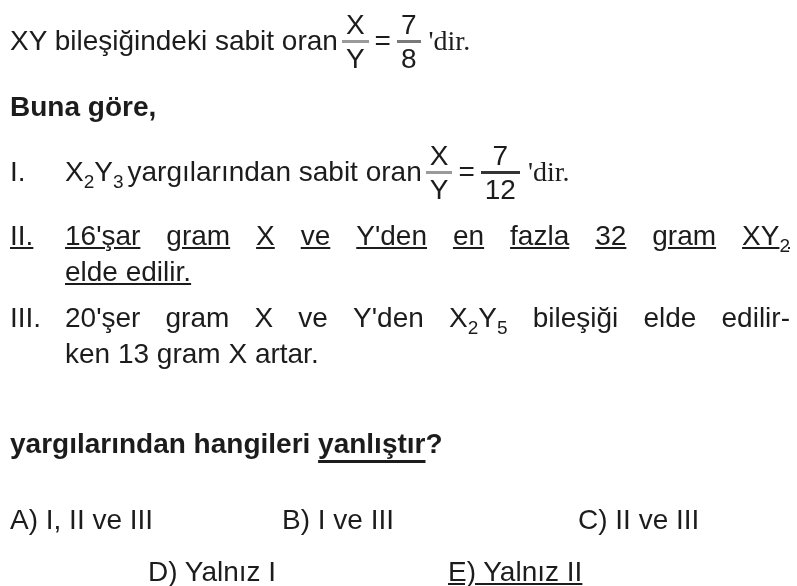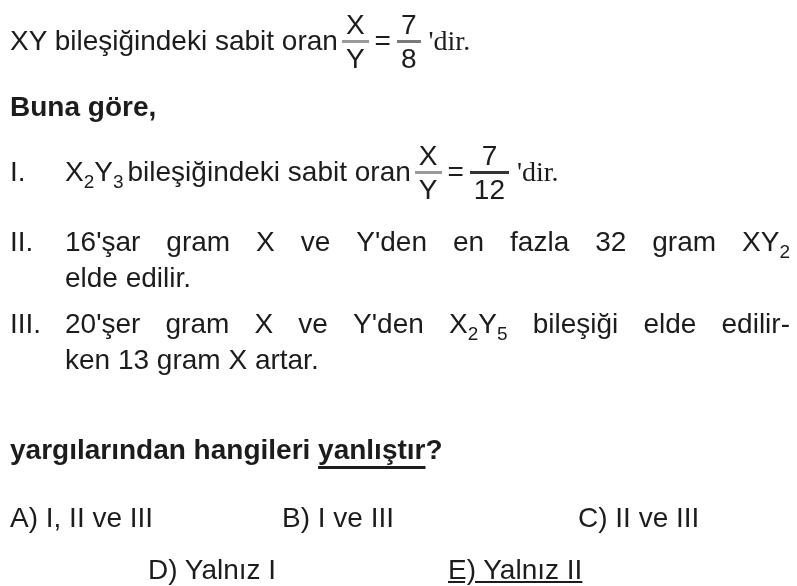--- a/index.html
+++ b/index.html
@@ -29,42 +29,42 @@
 
   .heading { margin-top: 14px; line-height: 34px; font-weight: bold; }
 
   
   .item { display: flex; align-items: flex-start; }
   .roman { width: 55px; flex-shrink: 0; line-height: 36px; }
   .content { flex: 1 1 auto; min-width: 0; }
   .item-i { margin-top: 12px; }
   .item-i .fline { height: 72px; }
   .item-i .roman { line-height: 72px; }
-  .item-ii { margin-top: 16px; }
+  .item-ii { margin-top: 10px; text-decoration: underline; }
   .item-iii { margin-top: 10px; }
   .jline { display: flex; justify-content: space-between; align-items: baseline; line-height: 36px; }
   .pline { line-height: 36px; }
 
   
   sub.cs { font-size: 19px; line-height: 0; vertical-align: -7px; }
   .chem { white-space: nowrap; }
 
   
   .stem { margin-top: 52px; line-height: 40px; font-weight: bold; }
   .ul {
     text-decoration: underline;
     text-decoration-thickness: 3px;
     text-underline-offset: 7px;
   }
 
   
   .optrow { position: relative; height: 36px; line-height: 36px; }
   .optrow1 { margin-top: 26px; }
   .optrow2 { margin-top: 16px; }
-  .opt { position: absolute; top: 4px; white-space: nowrap; }
+  .opt { position: absolute; top: 12px; white-space: nowrap; }
   .opt-a { left: 0px; }
   .opt-b { left: 272px; }
   .opt-c { left: 568px; }
   .opt-d { left: 138px; }
   .opt-e { left: 438px; text-decoration: underline; }
 </style>
 </head>
 <body>
 
 <div class="page">
@@ -85,21 +85,21 @@
     <span class="suffix">'dir.</span>
   </div>
 
   <div class="heading">Buna göre,</div>
 
   <div class="item item-i">
     <div class="roman">I.</div>
     <div class="content">
       <div class="fline">
         <span class="chem"><span>X</span><sub class="cs">2</sub><span>Y</span><sub class="cs">3</sub></span>
-        <span>bileşiğindeki sabit oran</span>
+        <span>yargılarından sabit oran</span>
         <span class="frac">
           <span class="fnum">X</span>
           <span class="fbar bar-light"></span>
           <span class="fden">Y</span>
         </span>
         <span class="eq">=</span>
         <span class="frac">
           <span class="fnum">7</span>
           <span class="fbar bar-dark"></span>
           <span class="fden">12</span>

